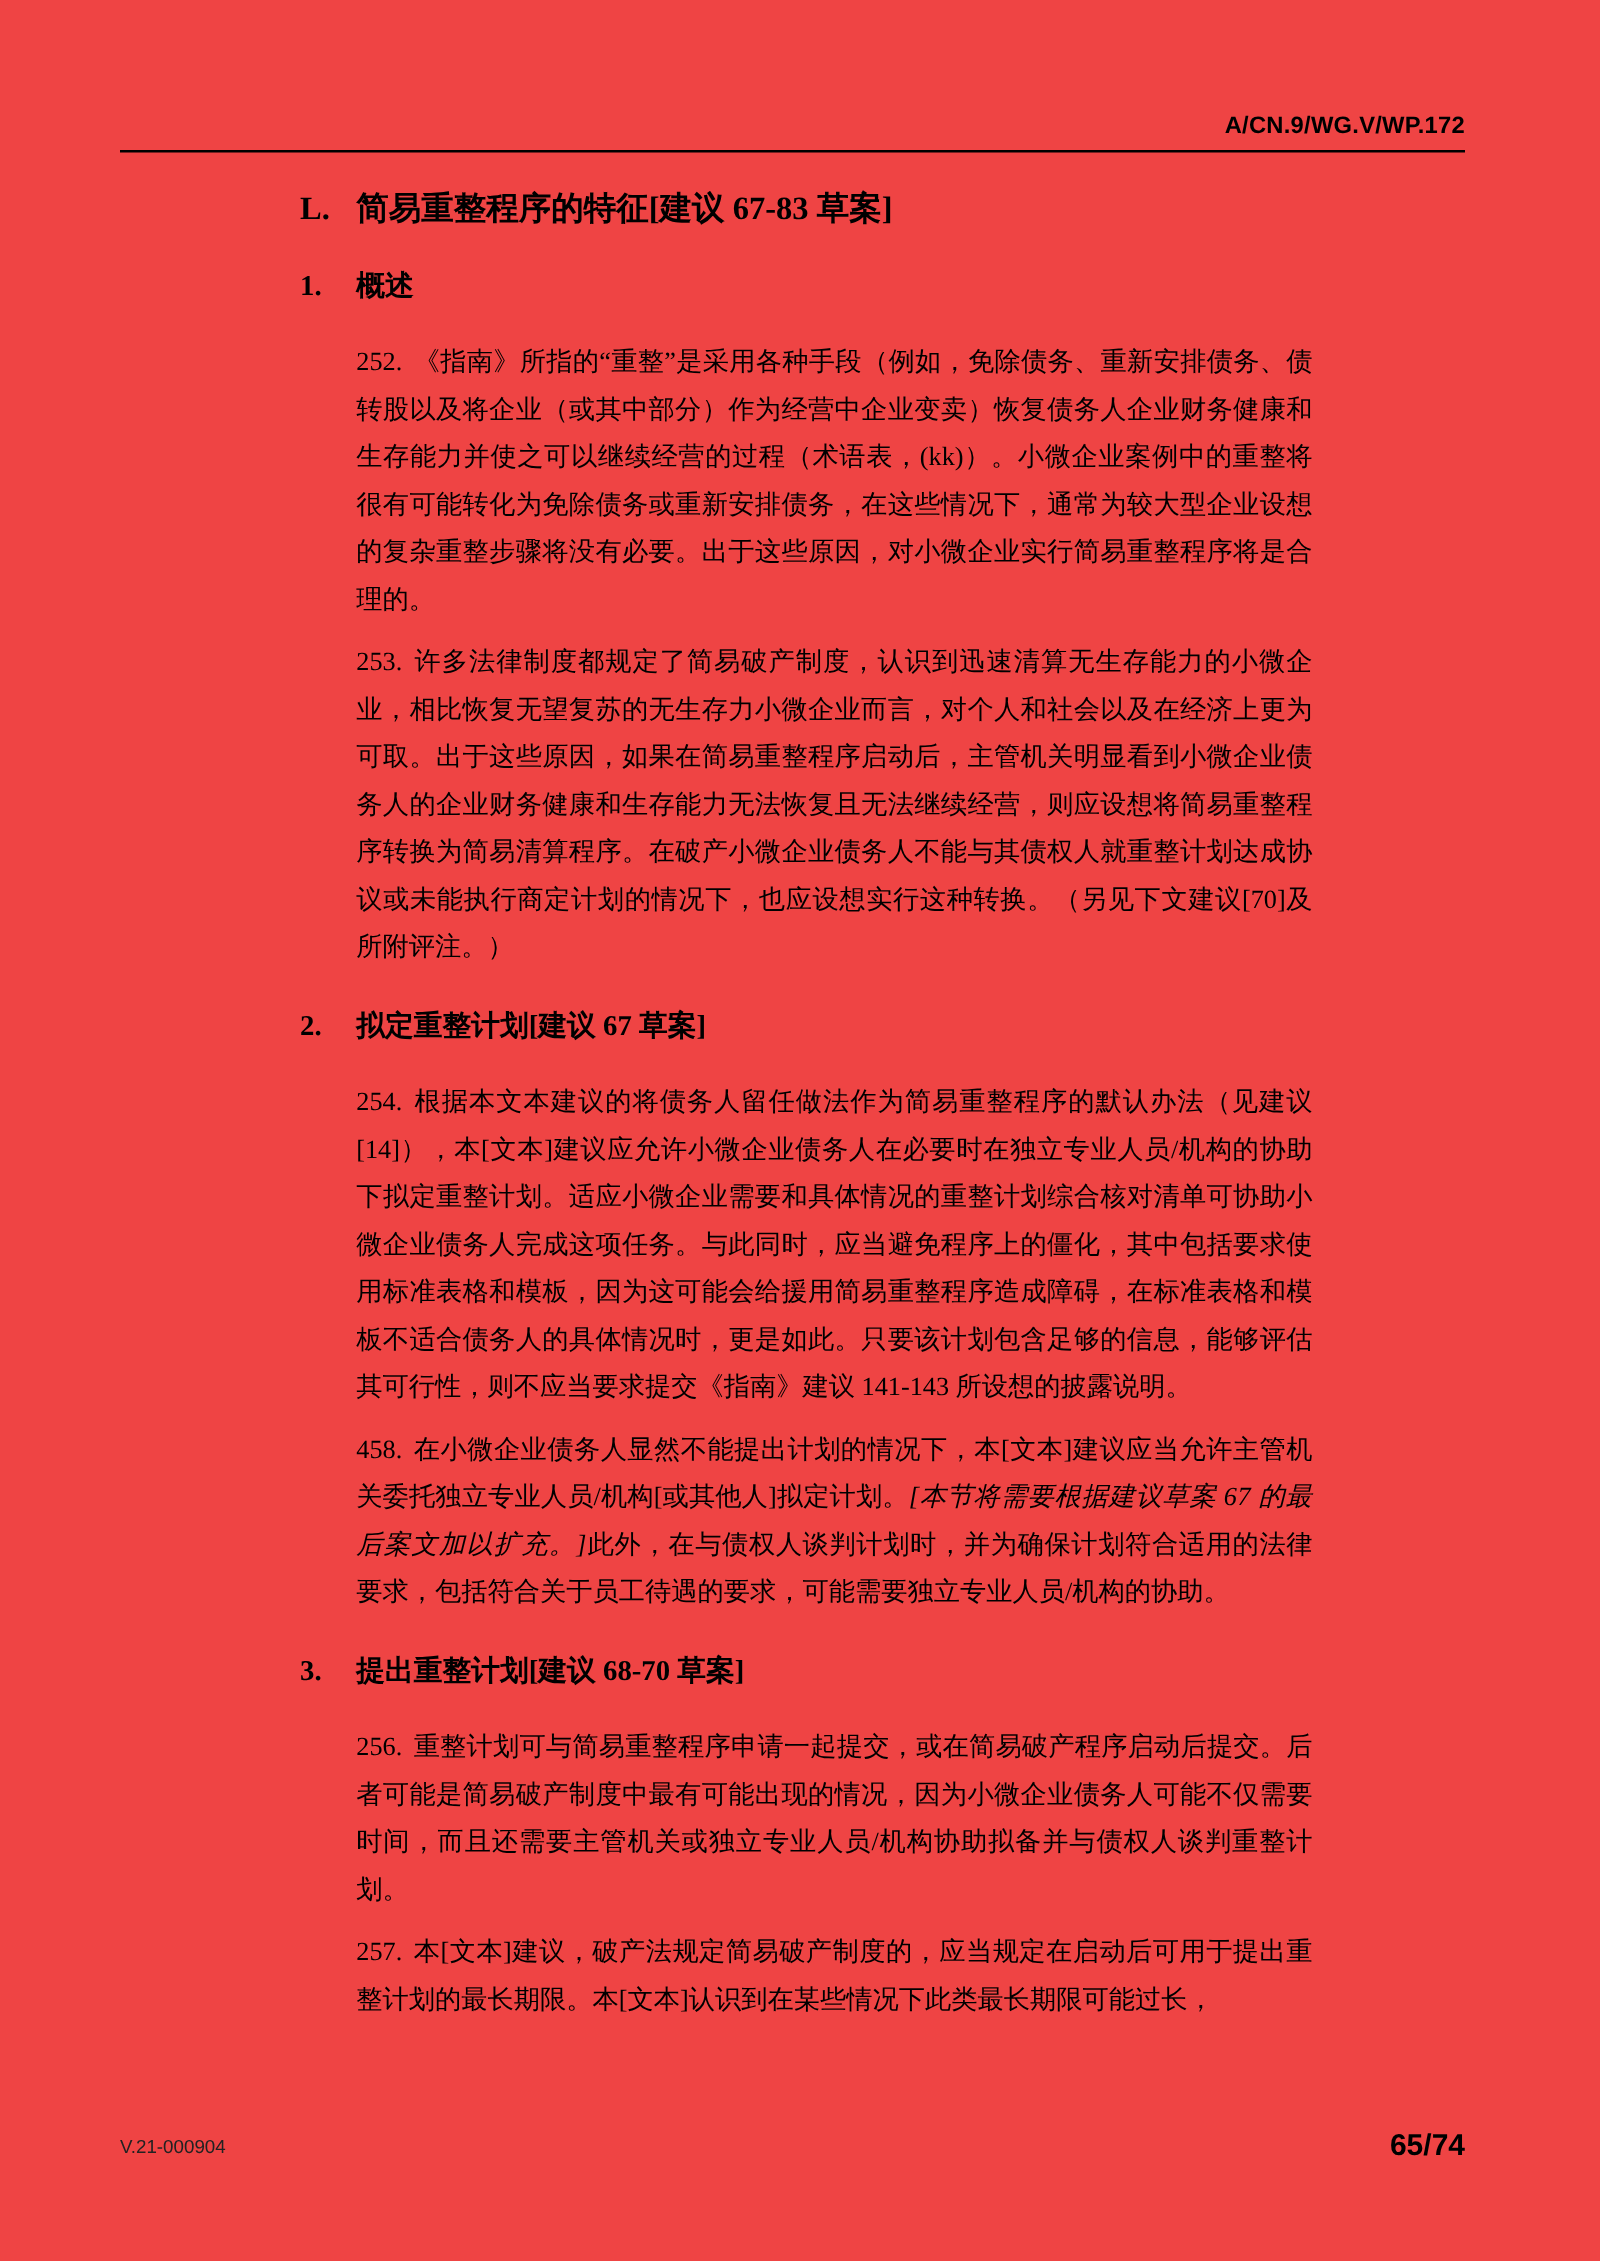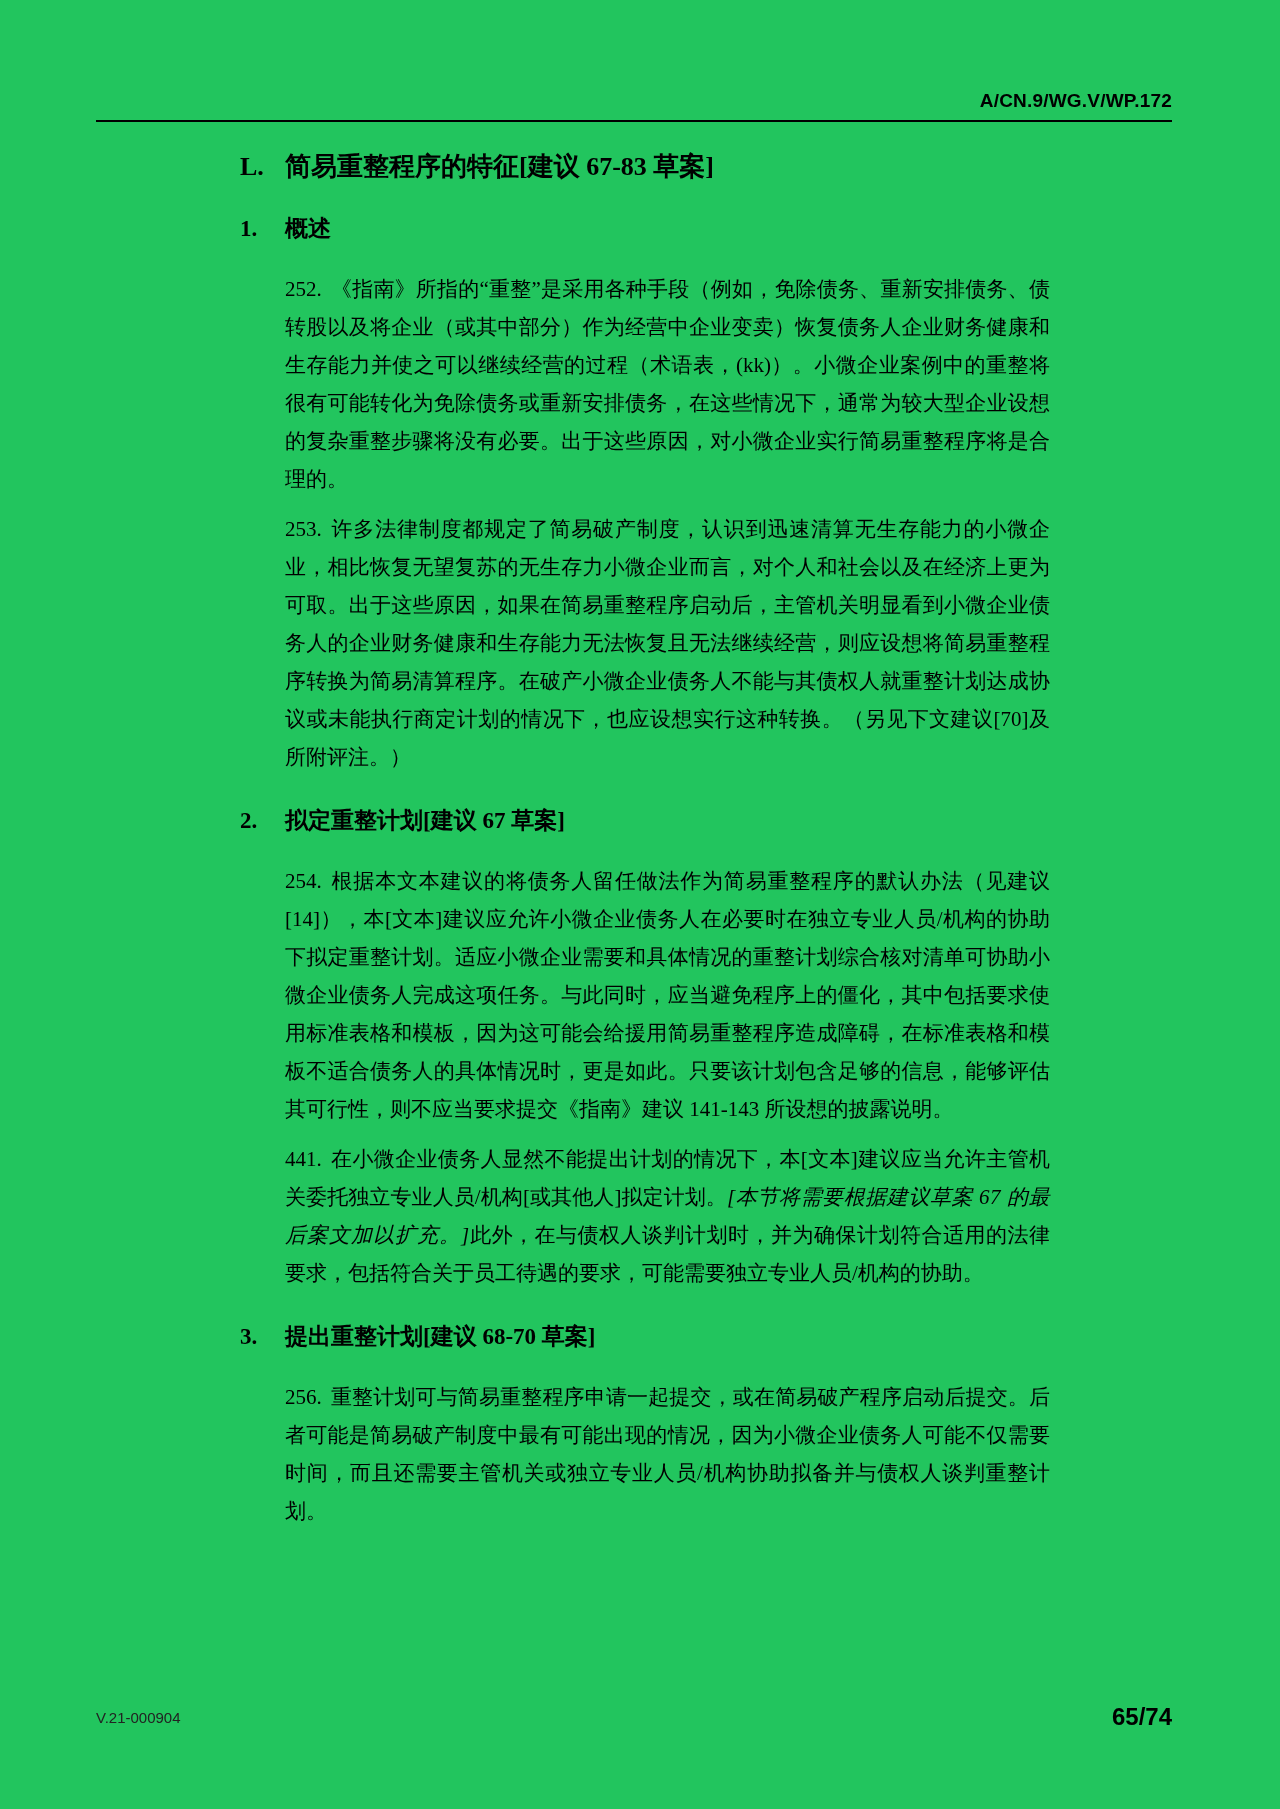--- a/index.html
+++ b/index.html
@@ -1,20 +1,20 @@
 <!DOCTYPE html>
 <html><head>
 <meta charset="utf-8">
 <style>
   html, body { margin: 0; padding: 0; background: #ffffff; }
   .page {
     position: relative;
     width: 1280px;
     height: 1809px;
-    background: #22c55e;
+    background: #ef4444;
     color: #000000;
     overflow: hidden;
     font-family: "Liberation Serif", "DejaVu Serif", serif;
   }
   
   .header-block {
     margin-left: 96px;
     width: 1076px;
     padding-top: 90px;
   }
@@ -123,32 +123,35 @@
     <h2 class="sec-heading sec-heading-sub mt-h-sect">
       <span class="hnum">2.</span>
       <span>拟定重整计划[建议 67 草案]</span>
     </h2>
 
     <p class="para mt-p-first">
       <span class="pnum">254.</span><span>根据本文本建议的将债务人留任做法作为简易重整程序的默认办法（见建议[14]），本[文本]建议应允许小微企业债务人在必要时在独立专业人员/机构的协助下拟定重整计划。适应小微企业需要和具体情况的重整计划综合核对清单可协助小微企业债务人完成这项任务。与此同时，应当避免程序上的僵化，其中包括要求使用标准表格和模板，因为这可能会给援用简易重整程序造成障碍，在标准表格和模板不适合债务人的具体情况时，更是如此。只要该计划包含足够的信息，能够评估其可行性，则不应当要求提交《指南》建议 141-143 所设想的披露说明。</span>
     </p>
 
     <p class="para mt-p-next">
-      <span class="pnum">441.</span><span>在小微企业债务人显然不能提出计划的情况下，本[文本]建议应当允许主管机关委托独立专业人员/机构[或其他人]拟定计划。</span><em class="italic-note">[本节将需要根据建议草案 67 的最后案文加以扩充。]</em><span>此外，在与债权人谈判计划时，并为确保计划符合适用的法律要求，包括符合关于员工待遇的要求，可能需要独立专业人员/机构的协助。</span>
+      <span class="pnum">458.</span><span>在小微企业债务人显然不能提出计划的情况下，本[文本]建议应当允许主管机关委托独立专业人员/机构[或其他人]拟定计划。</span><em class="italic-note">[本节将需要根据建议草案 67 的最后案文加以扩充。]</em><span>此外，在与债权人谈判计划时，并为确保计划符合适用的法律要求，包括符合关于员工待遇的要求，可能需要独立专业人员/机构的协助。</span>
     </p>
 
     <h2 class="sec-heading sec-heading-sub mt-h-sect">
       <span class="hnum">3.</span>
       <span>提出重整计划[建议 68-70 草案]</span>
     </h2>
 
     <p class="para mt-p-first">
       <span class="pnum">256.</span><span>重整计划可与简易重整程序申请一起提交，或在简易破产程序启动后提交。后者可能是简易破产制度中最有可能出现的情况，因为小微企业债务人可能不仅需要时间，而且还需要主管机关或独立专业人员/机构协助拟备并与债权人谈判重整计划。</span>
     </p>
 
+    <p class="para mt-p-next">
+      <span class="pnum">257.</span><span>本[文本]建议，破产法规定简易破产制度的，应当规定在启动后可用于提出重整计划的最长期限。本[文本]认识到在某些情况下此类最长期限可能过长，</span>
+    </p>
 
   </div>
 
   <div class="footer-block">
     <span class="footer-left">V.21-000904</span>
     <span class="footer-right">65/74</span>
   </div>
 
 </div>
 

